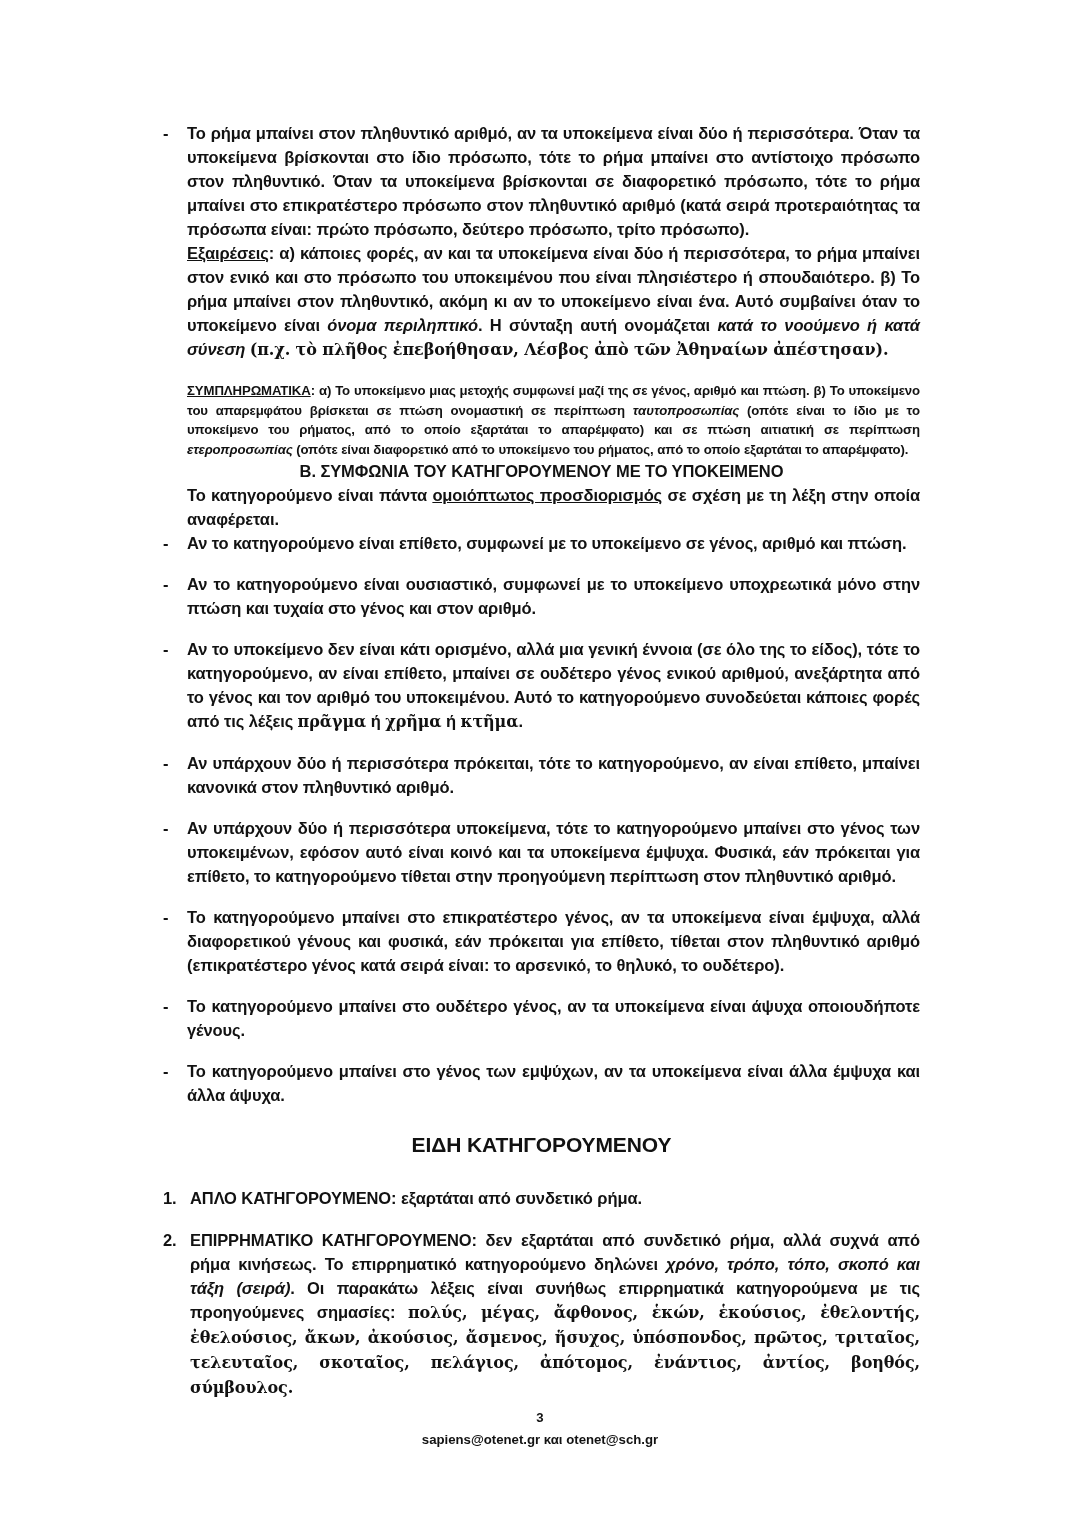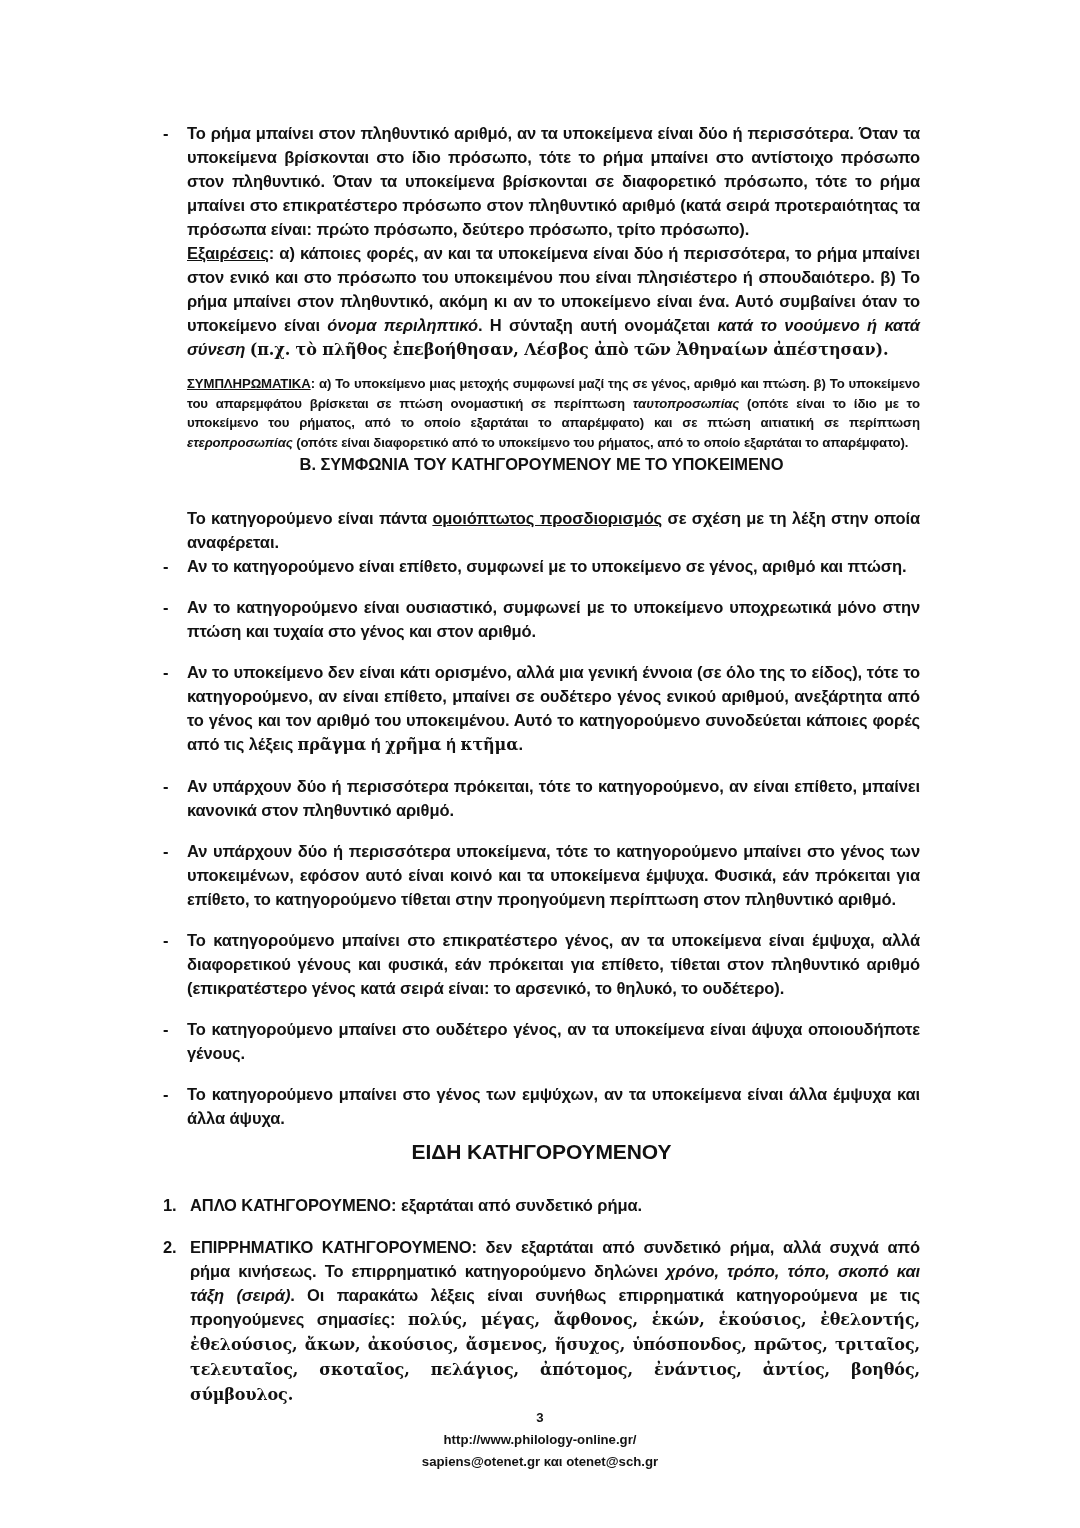--- a/index.html
+++ b/index.html
@@ -28,33 +28,33 @@
   .row { display: flex; }
   .marker {
     flex: 0 0 24px;
     text-align: left;
   }
   .num-marker {
     flex: 0 0 27px;
     text-align: left;
   }
   .btext { flex: 1; }
-  .indent { margin-left: 24px; margin-top: 30px; }
+  .indent { margin-left: 24px; }
   .small-note {
     margin-left: 24px;
-    margin-top: 12px;
+    margin-top: 19px;
     font-size: 13.2px;
     line-height: 19.5px;
   }
   .h-center {
     text-align: center;
     font-weight: 700;
   }
   .h-big {
-    margin-top: 8px;
+    margin-top: 24px;
     margin-bottom: 27px;
     text-align: center;
     font-size: 21px;
     line-height: 28px;
     font-weight: 700;
   }
   .gap { margin-top: 17px; }
   .gap-item { margin-top: 18px; }
   
   .r-u { text-decoration: underline; }
@@ -143,16 +143,15 @@
 
     <div class="row gap-item">
       <span class="num-marker">2.</span>
       <div class="btext"><span>ΕΠΙΡΡΗΜΑΤΙΚΟ ΚΑΤΗΓΟΡΟΥΜΕΝΟ: δεν εξαρτάται από συνδετικό ρήμα, αλλά συχνά από ρήμα κινήσεως. Το επιρρηματικό κατηγορούμενο δηλώνει </span><span class="r-i">χρόνο, τρόπο, τόπο, σκοπό και τάξη (σειρά)</span><span>. Οι παρακάτω λέξεις είναι συνήθως επιρρηματικά κατηγορούμενα με τις προηγούμενες σημασίες: </span><span class="r-gi">πολύς, μέγας, ἄφθονος, ἑκών, ἑκούσιος, ἐθελοντής, ἐθελούσιος, ἄκων, ἀκούσιος, ἄσμενος, ἥσυχος, ὑπόσπονδος, πρῶτος, τριταῖος, τελευταῖος, σκοταῖος, πελάγιος, ἀπότομος, ἐνάντιος, ἀντίος, βοηθός, σύμβουλος.</span></div>
     </div>
 
   </div>
 
   <div class="footer">
     <div>3</div>
-    <div>http://www.philology-online.gr/</div>
     <div>sapiens@otenet.gr και otenet@sch.gr</div>
   </div>
 </div>
 
 </body></html>

